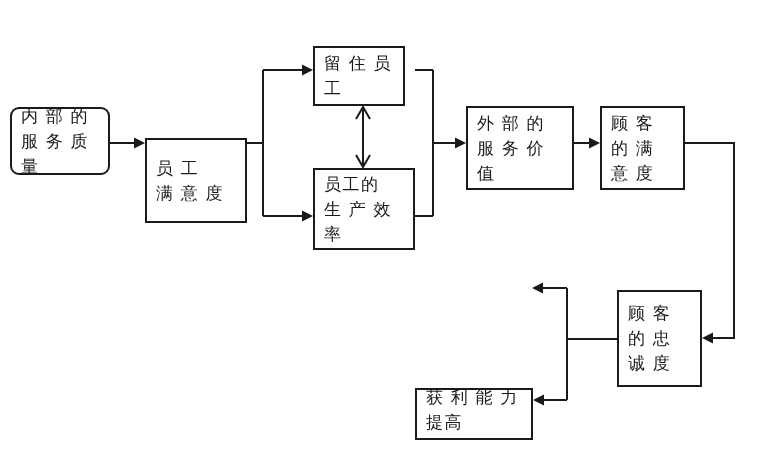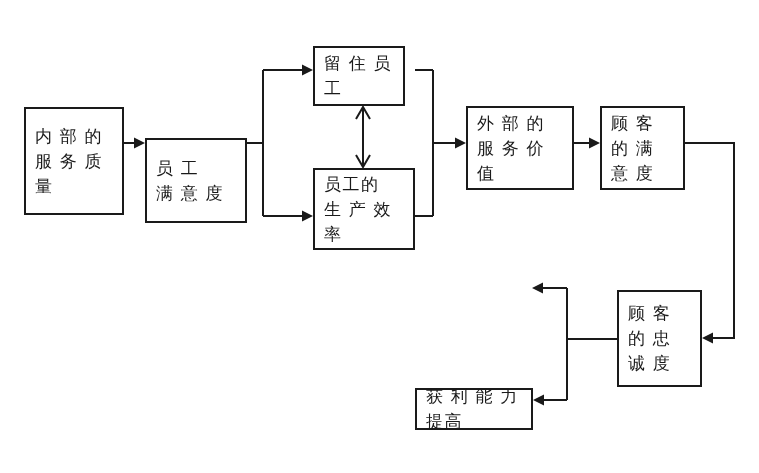--- a/index.html
+++ b/index.html
@@ -71,21 +71,21 @@
       <path class="arrowhead" d="M702 338 L713 332.5 L713 343.5 Z"></path>
     </g>
 
     <g>
       <path class="shaft" d="M617 339 L567 339 M567 288 L567 400 M567 288 L543 288 M567 400 L544 400"></path>
       <path class="arrowhead" d="M532 288 L543 282.5 L543 293.5 Z"></path>
       <path class="arrowhead" d="M533 400 L544 394.5 L544 405.5 Z"></path>
     </g>
   </svg>
 
-  <div class="node" style="left:24px; top:107px; width:100px; height:108px;">
+  <div class="node" style="left:10px; top:107px; width:100px; height:68px;border-radius:9px;">
     <span class="node-label">内 部 的
 服 务 质
 量</span>
   </div>
 
   <div class="node" style="left:145px; top:107px; width:102px; height:85px;margin-top:31px;">
     <span class="node-label">员 工
 满 意 度</span>
   </div>
 
@@ -112,18 +112,18 @@
 意 度</span>
   </div>
 
   <div class="node" style="left:617px; top:290px; width:85px; height:97px;">
     <span class="node-label">顾  客
 的  忠
 诚 度</span>
   </div>
 
 
-  <div class="node" style="left:415px; top:388px; width:118px; height:42px;">
+  <div class="node" style="left:415px; top:388px; width:118px; height:52px;align-items:flex-end;">
     <span class="node-label">获 利 能 力
 提高</span>
   </div>
 
 </div>
 
 </body></html>

